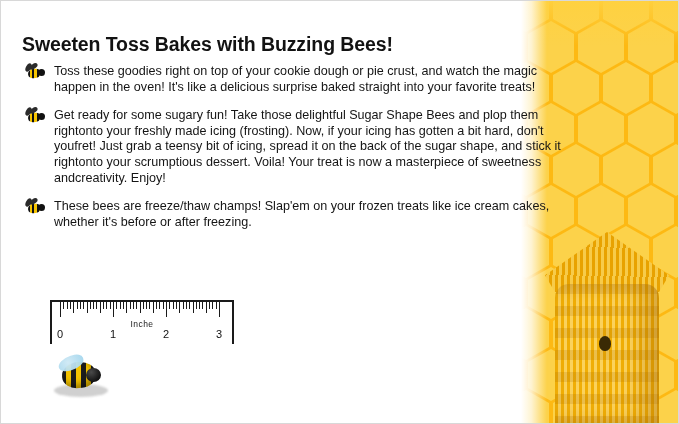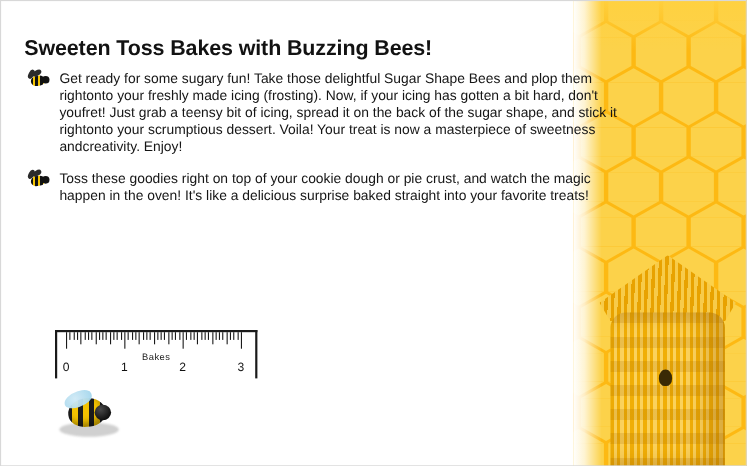--- a/index.html
+++ b/index.html
@@ -394,39 +394,48 @@
 
   <div class="bullets">
 
     <div class="bullet">
       <span class="bee-icon">
         <span class="bee-wing-b"></span>
           <span class="bee-wing-a"></span>
         <span class="bee-body"></span>
           <span class="bee-head"></span>
       </span>
-      <p>Get ready for some sugary fun! Take those delightful Sugar Shape Bees and plop them rightonto your freshly made icing (frosting). Now, if your icing has gotten a bit hard, don't youfret! Just grab a teensy bit of icing, spread it on the back of the sugar shape, and stick it rightonto your scrumptious dessert. Voila! Your treat is now a masterpiece of sweetness andcreativity. Enjoy!</p>
+      <p>Toss these goodies right on top of your cookie dough or pie crust, and watch the magic happen in the oven! It's like a delicious surprise baked straight into your favorite treats!</p>
     </div>
 
     <div class="bullet">
       <span class="bee-icon">
         <span class="bee-wing-b"></span>
           <span class="bee-wing-a"></span>
         <span class="bee-body"></span>
           <span class="bee-head"></span>
       </span>
-      <p>Toss these goodies right on top of your cookie dough or pie crust, and watch the magic happen in the oven! It's like a delicious surprise baked straight into your favorite treats!</p>
+      <p>Get ready for some sugary fun! Take those delightful Sugar Shape Bees and plop them rightonto your freshly made icing (frosting). Now, if your icing has gotten a bit hard, don't youfret! Just grab a teensy bit of icing, spread it on the back of the sugar shape, and stick it rightonto your scrumptious dessert. Voila! Your treat is now a masterpiece of sweetness andcreativity. Enjoy!</p>
     </div>
 
+    <div class="bullet">
+      <span class="bee-icon">
+        <span class="bee-wing-b"></span>
+          <span class="bee-wing-a"></span>
+        <span class="bee-body"></span>
+          <span class="bee-head"></span>
+      </span>
+      <p>These bees are freeze/thaw champs! Slap'em on your frozen treats like ice cream cakes, whether it's before or after freezing.</p>
+    </div>
 
 
   </div>
 
   <div class="ruler" id="ruler">
-    <div class="unit-label">Bakes</div>
+    <div class="unit-label">Inche</div>
   <div class="tick major" style="left: 8px;"></div>
       <div class="tick minor" style="left: 11.3125px;"></div>
       <div class="tick minor" style="left: 14.625px;"></div>
       <div class="tick minor" style="left: 17.9375px;"></div>
       <div class="tick mid" style="left: 21.25px;"></div>
       <div class="tick minor" style="left: 24.5625px;"></div>
       <div class="tick minor" style="left: 27.875px;"></div>
       <div class="tick minor" style="left: 31.1875px;"></div>
       <div class="tick mid" style="left: 34.5px;"></div>
       <div class="tick minor" style="left: 37.8125px;"></div>

